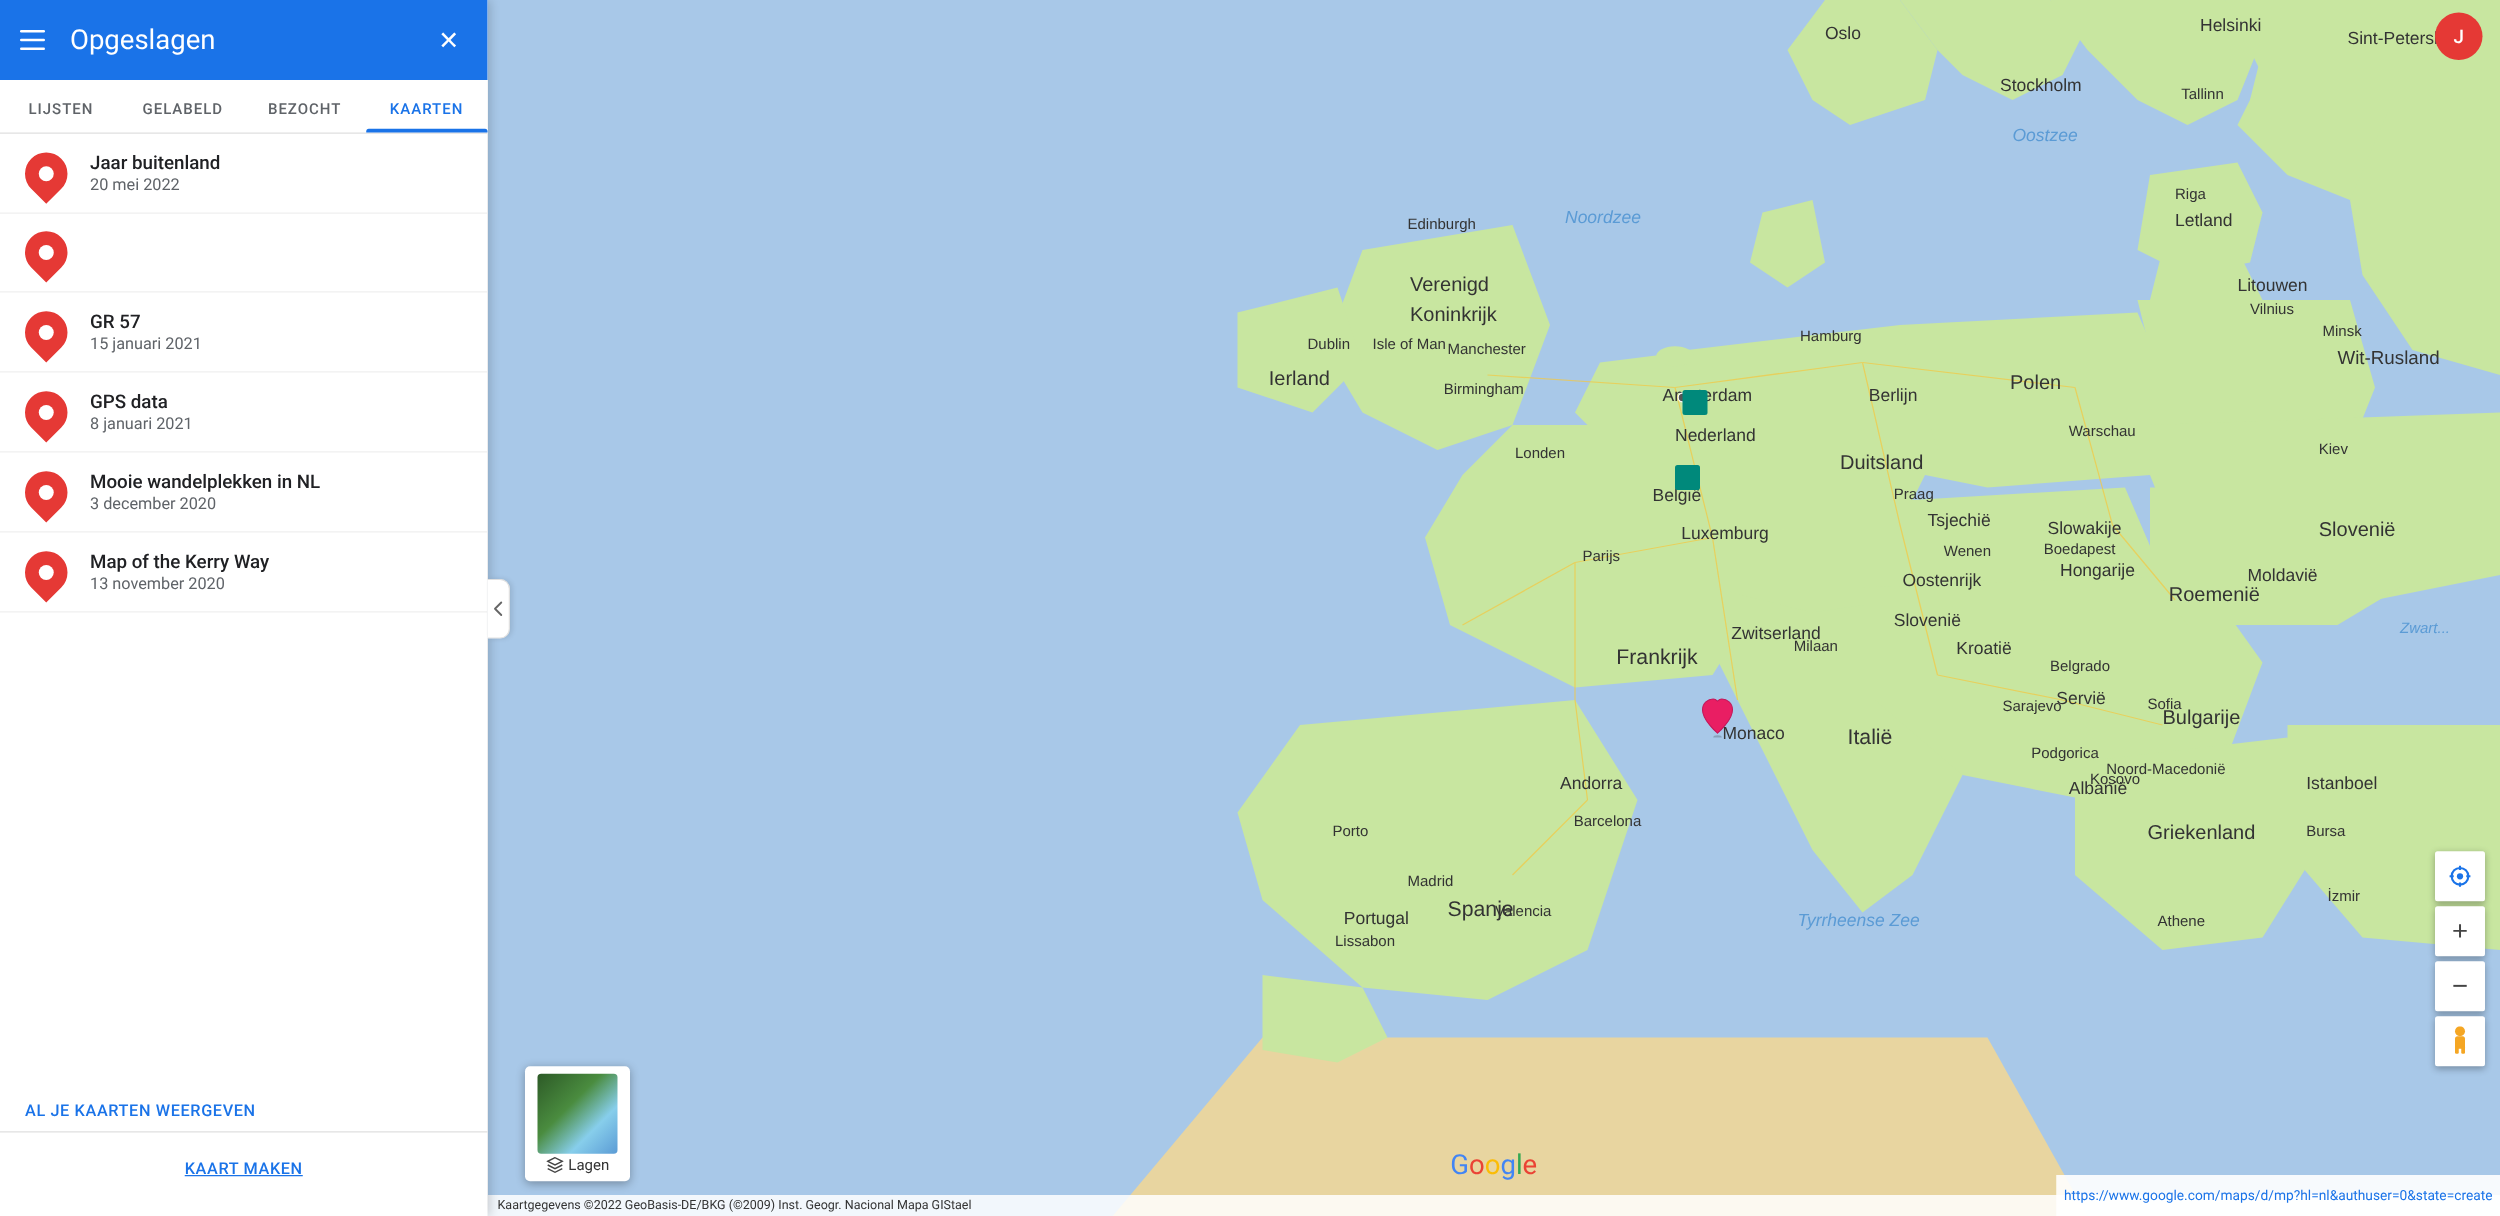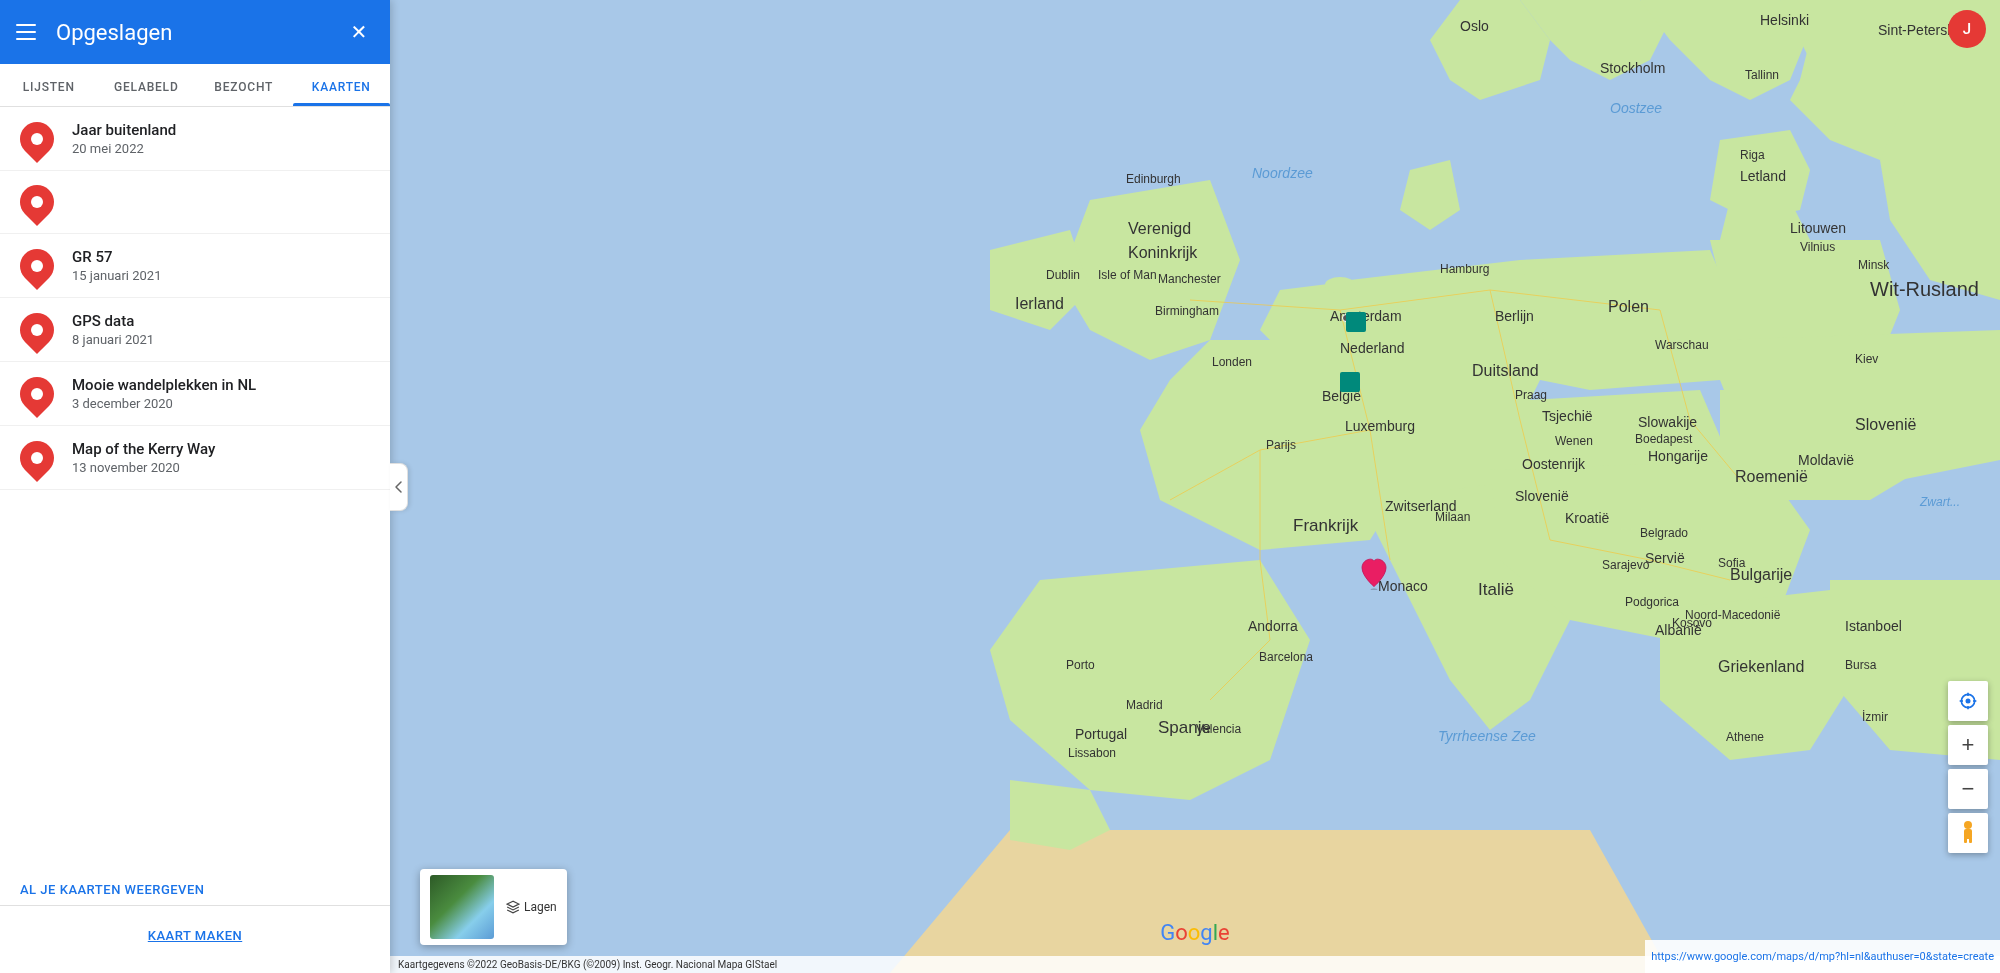--- a/index.html
+++ b/index.html
@@ -243,25 +243,25 @@
     #layers-btn {
       position: absolute;
       bottom: 28px;
       left: 30px;
     }
     .layers-box {
       background: #fff;
       border-radius: 4px;
       box-shadow: 0 2px 8px rgba(0,0,0,0.3);
       display: flex;
-      flex-direction: row;
+      flex-direction: column;
       align-items: center;
       padding: 6px 10px;
       cursor: pointer;
-      gap: 12px;
+      gap: 2px;
     }
     .layers-label {
       font-size: 12px;
       color: #333;
       display: flex; align-items: center; gap: 4px;
     }
 
     
     #attribution {
       position: absolute;
@@ -485,21 +485,21 @@
     <span class="map-label medium water" style="left:862px;top:165px">Noordzee</span>
     <span class="map-label medium" style="left:1400px;top:220px">Litouwen</span>
     <span class="map-label small" style="left:1410px;top:240px">Vilnius</span>
     <span class="map-label large" style="left:738px;top:220px;font-size:16px;font-weight:500">Verenigd</span>
     <span class="map-label large" style="left:738px;top:244px;font-size:16px;font-weight:500">Koninkrijk</span>
     <span class="map-label small" style="left:656px;top:268px">Dublin</span>
     <span class="map-label small" style="left:708px;top:268px">Isle of Man</span>
     <span class="map-label small" style="left:768px;top:272px">Manchester</span>
     <span class="map-label small" style="left:1468px;top:258px">Minsk</span>
     <span class="map-label small" style="left:1050px;top:262px">Hamburg</span>
-    <span class="map-label large" style="left:1480px;top:278px;font-size:20px;font-weight:500">Wit-Rusland</span>
+    <span class="map-label large" style="left:1480px;top:278px;font-size:15px;font-weight:500">Wit-Rusland</span>
     <span class="map-label large" style="left:625px;top:295px;font-size:16px;font-weight:500">Ierland</span>
     <span class="map-label small" style="left:765px;top:304px">Birmingham</span>
     <span class="map-label medium" style="left:940px;top:308px">Amsterdam</span>
     <span class="map-label medium" style="left:1105px;top:308px">Berlijn</span>
     <span class="map-label large" style="left:1218px;top:298px;font-size:16px;font-weight:500">Polen</span>
     <span class="map-label small" style="left:822px;top:355px">Londen</span>
     <span class="map-label medium" style="left:950px;top:340px">Nederland</span>
     <span class="map-label small" style="left:1265px;top:338px">Warschau</span>
     <span class="map-label small" style="left:1465px;top:352px">Kiev</span>
     <span class="map-label large" style="left:1082px;top:362px;font-size:16px;font-weight:500">Duitsland</span>

